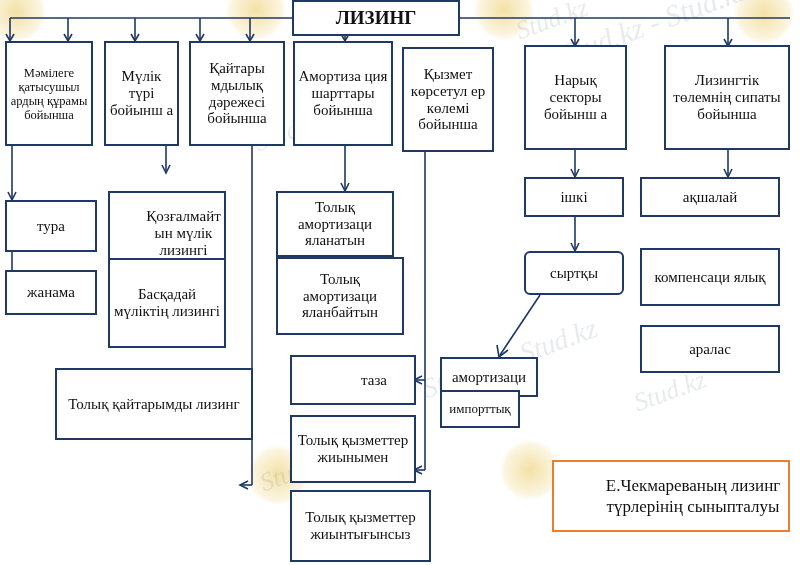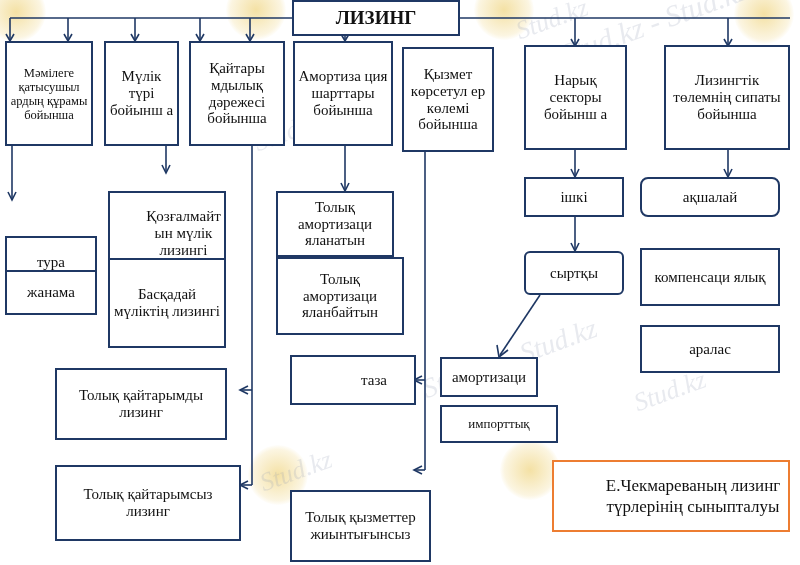--- a/index.html
+++ b/index.html
@@ -151,39 +151,39 @@
   <div class="node title" style="left:292px; top:0px; width:168px; height:36px;">ЛИЗИНГ</div>
 
   <div class="node" style="left:5px; top:41px; width:88px; height:105px; font-size:12.5px;">Мәмілеге қатысушыл ардың құрамы бойынша</div>
   <div class="node" style="left:104px; top:41px; width:75px; height:105px;">Мүлік түрі бойынш а</div>
   <div class="node" style="left:189px; top:41px; width:96px; height:105px;">Қайтары мдылық дәрежесі бойынша</div>
   <div class="node" style="left:293px; top:41px; width:100px; height:105px;">Амортиза ция шарттары бойынша</div>
   <div class="node" style="left:402px; top:47px; width:92px; height:105px;">Қызмет көрсетул ер көлемі бойынша</div>
   <div class="node" style="left:524px; top:45px; width:103px; height:105px;">Нарық секторы бойынш а</div>
   <div class="node" style="left:664px; top:45px; width:126px; height:105px;">Лизингтік төлемнің сипаты бойынша</div>
 
-  <div class="node" style="left:5px; top:200px; width:92px; height:52px;margin-top:36px;">тура</div>
+  <div class="node" style="left:5px; top:200px; width:92px; height:52px;">тура</div>
   <div class="node" style="left:5px; top:270px; width:92px; height:45px;">жанама</div>
 
   <div class="node" style="left:108px; top:191px; width:118px; height:85px;padding-left:36px;">Қозғалмайт ын мүлік лизингі</div>
   <div class="node" style="left:108px; top:258px; width:118px; height:90px;">Басқадай мүліктің лизингі</div>
 
   <div class="node" style="left:276px; top:191px; width:118px; height:66px;">Толық амортизаци яланатын</div>
   <div class="node" style="left:276px; top:257px; width:128px; height:78px;">Толық амортизаци яланбайтын</div>
 
   <div class="node" style="left:524px; top:177px; width:100px; height:40px;">ішкі</div>
   <div class="node" style="left:524px; top:251px; width:100px; height:44px;border-radius:6px;">сыртқы</div>
   <div class="node" style="left:440px; top:357px; width:98px; height:40px;">амортизаци</div>
-  <div class="node" style="left:440px; top:405px; width:118px; height:38px; font-size:13px;">импорттық</div>
+  <div class="node" style="left:440px; top:390px; width:80px; height:38px; font-size:13px;">импорттық</div>
 
-  <div class="node" style="left:640px; top:177px; width:140px; height:40px;border-radius:8px;">ақшалай</div>
+  <div class="node" style="left:640px; top:177px; width:140px; height:40px;">ақшалай</div>
   <div class="node" style="left:640px; top:248px; width:140px; height:58px;">компенсаци ялық</div>
   <div class="node" style="left:640px; top:325px; width:140px; height:48px;">аралас</div>
 
   <div class="node" style="left:290px; top:355px; width:126px; height:50px;padding-left:45px;">таза</div>
+  <div class="node" style="left:290px; top:415px; width:126px; height:68px;">Толық қызметтер жиынымен</div>
   <div class="node" style="left:290px; top:490px; width:141px; height:72px;">Толық қызметтер жиынтығынсыз</div>
 
-  <div class="node" style="left:55px; top:368px; width:172px; height:72px;">Толық қайтарымды лизинг</div>
-  <div class="node" style="left:55px; top:465px; width:186px; height:76px;">Толық қайтарымсыз лизинг</div>
+  <div class="node" style="left:55px; top:368px; width:198px; height:72px;">Толық қайтарымды лизинг</div>
 
   <div class="node orange" style="left:552px; top:460px; width:238px; height:72px;">Е.Чекмареваның лизинг түрлерінің сыныпталуы</div>
 
 </div>
 
 </body></html>

